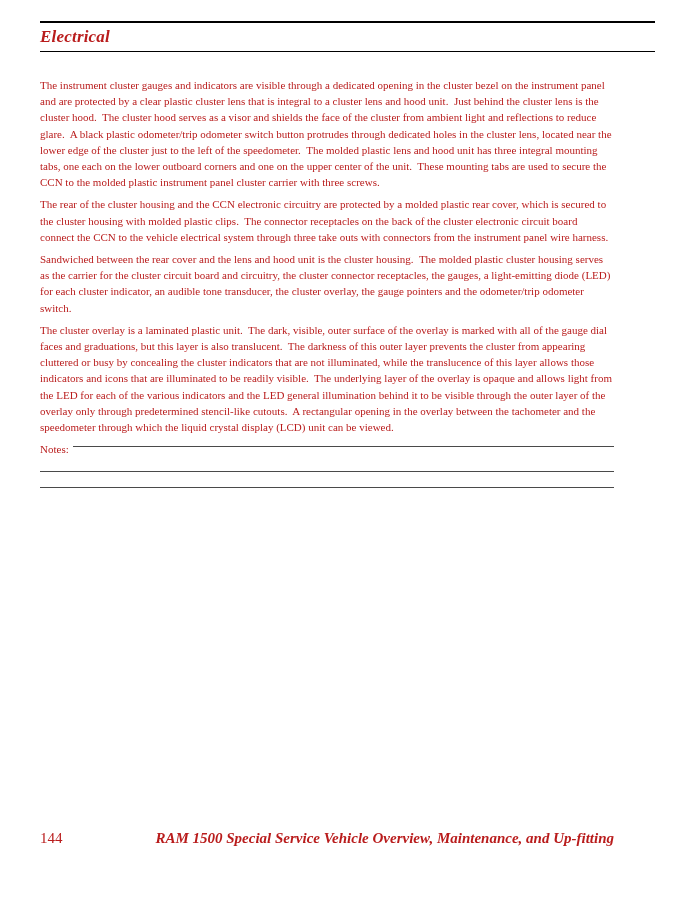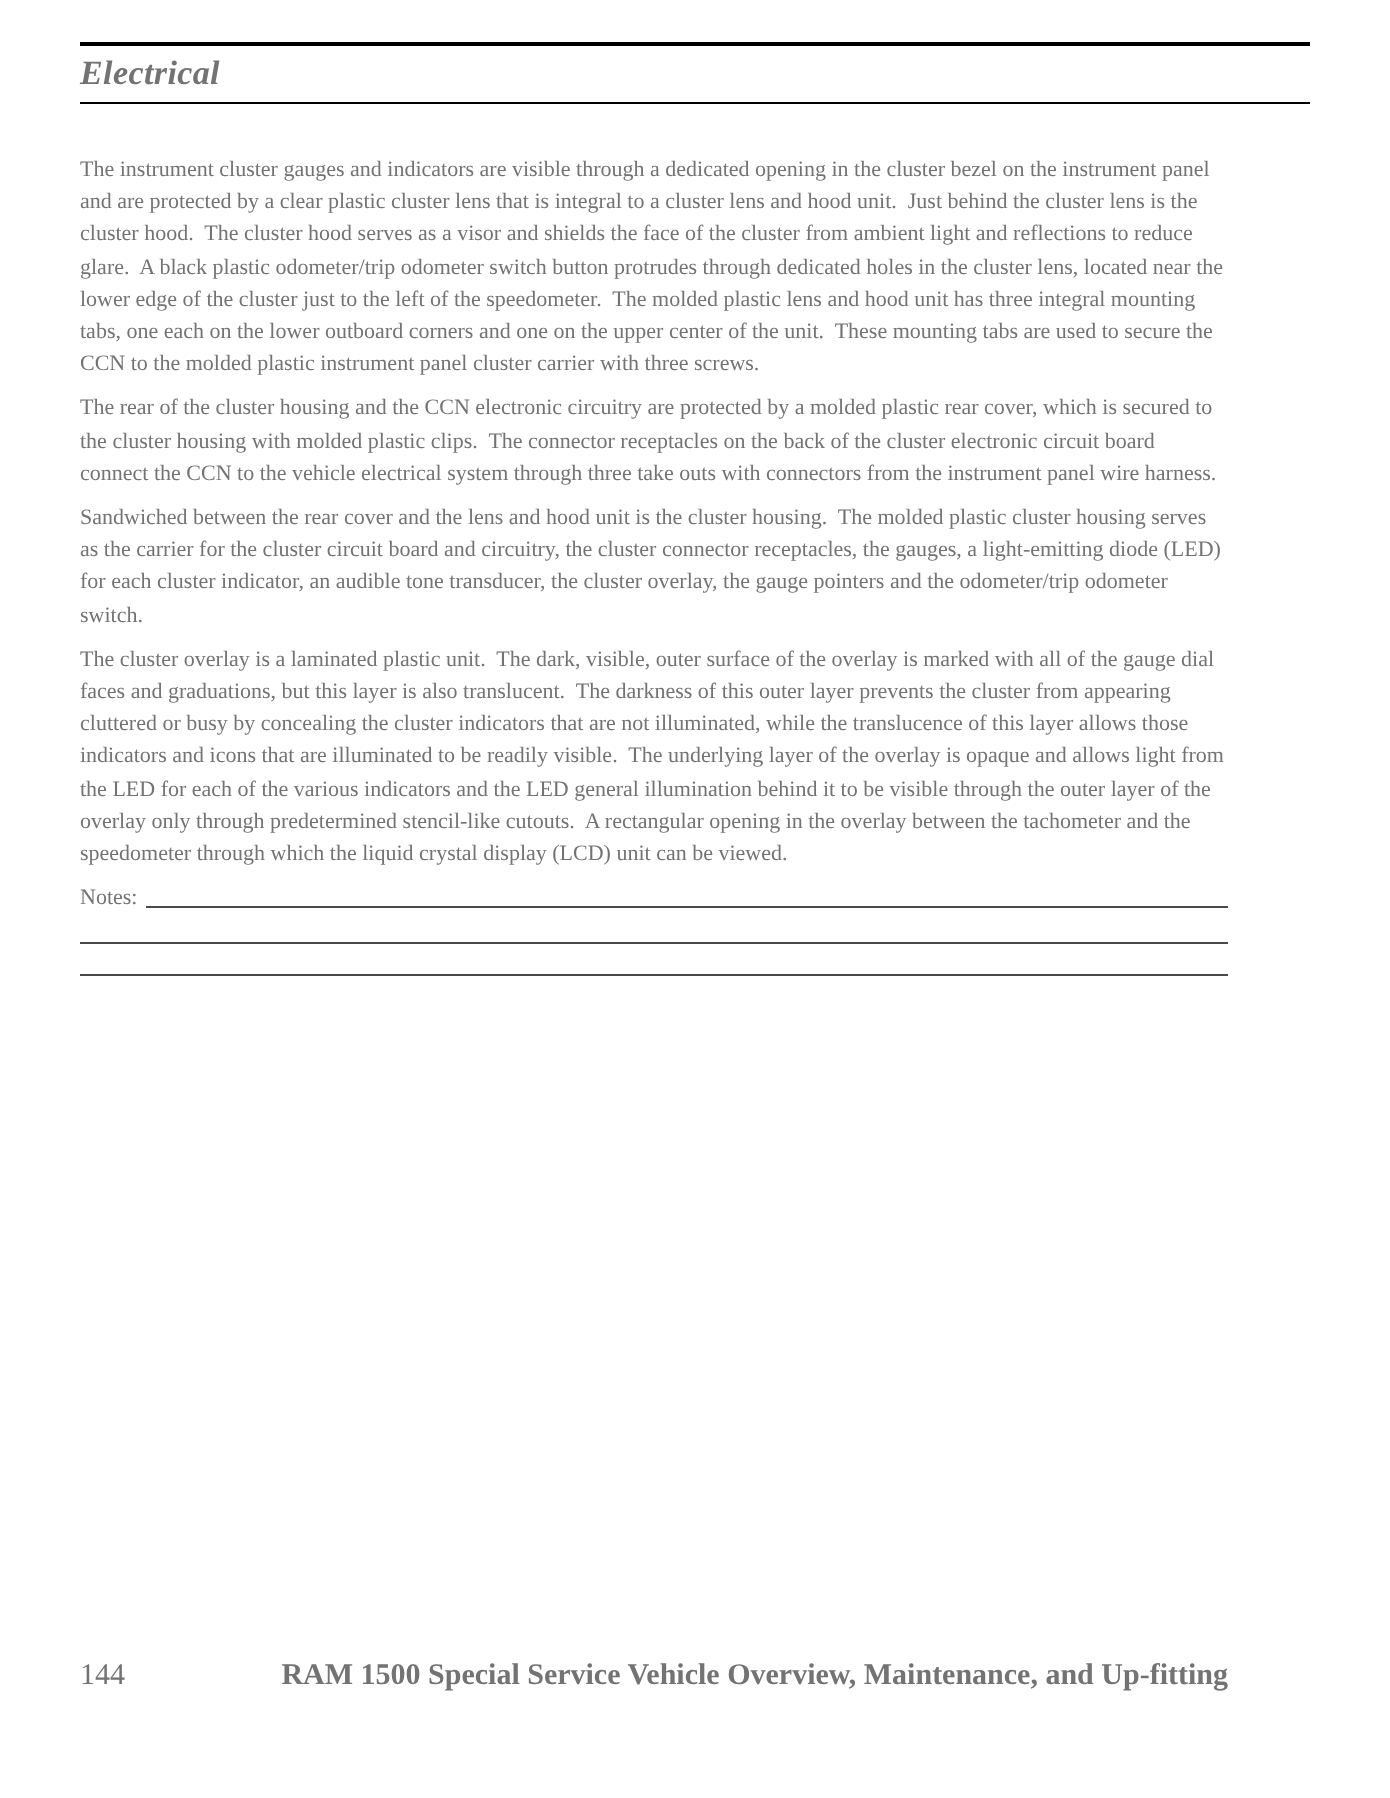--- a/index.html
+++ b/index.html
@@ -4,21 +4,21 @@
 <style>
   * { box-sizing: border-box; }
   html, body { margin: 0; padding: 0; background: #ffffff; }
   .page {
     position: relative;
     width: 695px;
     height: 873px;
     margin: 0 auto;
     background: #ffffff;
     font-family: "Liberation Serif", serif;
-    color: #737373;
+    color: #b91c1c;
     overflow: hidden;
   }
   .header {
     position: absolute;
     top: 21px;
     left: 40px;
     right: 40px;
   }
   .rule-top { border-top: 2px solid #000; }
   .rule-bottom { border-top: 1px solid #000; }
@@ -37,21 +37,21 @@
     width: 574px;
     font-size: 11px;
     line-height: 16.2px;
   }
   .content p {
     margin: 0 0 6px 0;
     white-space: pre-wrap;
   }
   .notes-row {
     display: flex;
-    align-items: flex-end;
+    align-items: center;
     margin-top: 0;
   }
   .notes-label { white-space: nowrap; padding-right: 4px; }
   .fill-line {
     flex: 1;
     border-bottom: 1px solid #4a4a4a;
     transform: translateY(-3px);
     height: 1px;
   }
   .blank-line {
@@ -63,20 +63,21 @@
     position: absolute;
     left: 40px;
     width: 574px;
     bottom: 26px;
     display: flex;
     justify-content: space-between;
     align-items: baseline;
     font-size: 15px;
   }
   .footer .doc-title {
+    font-style: italic;
     font-weight: bold;
   }
 </style>
 </head>
 <body>
 
 <div class="page">
 
   <div class="header">
     <div class="rule-top"></div>

